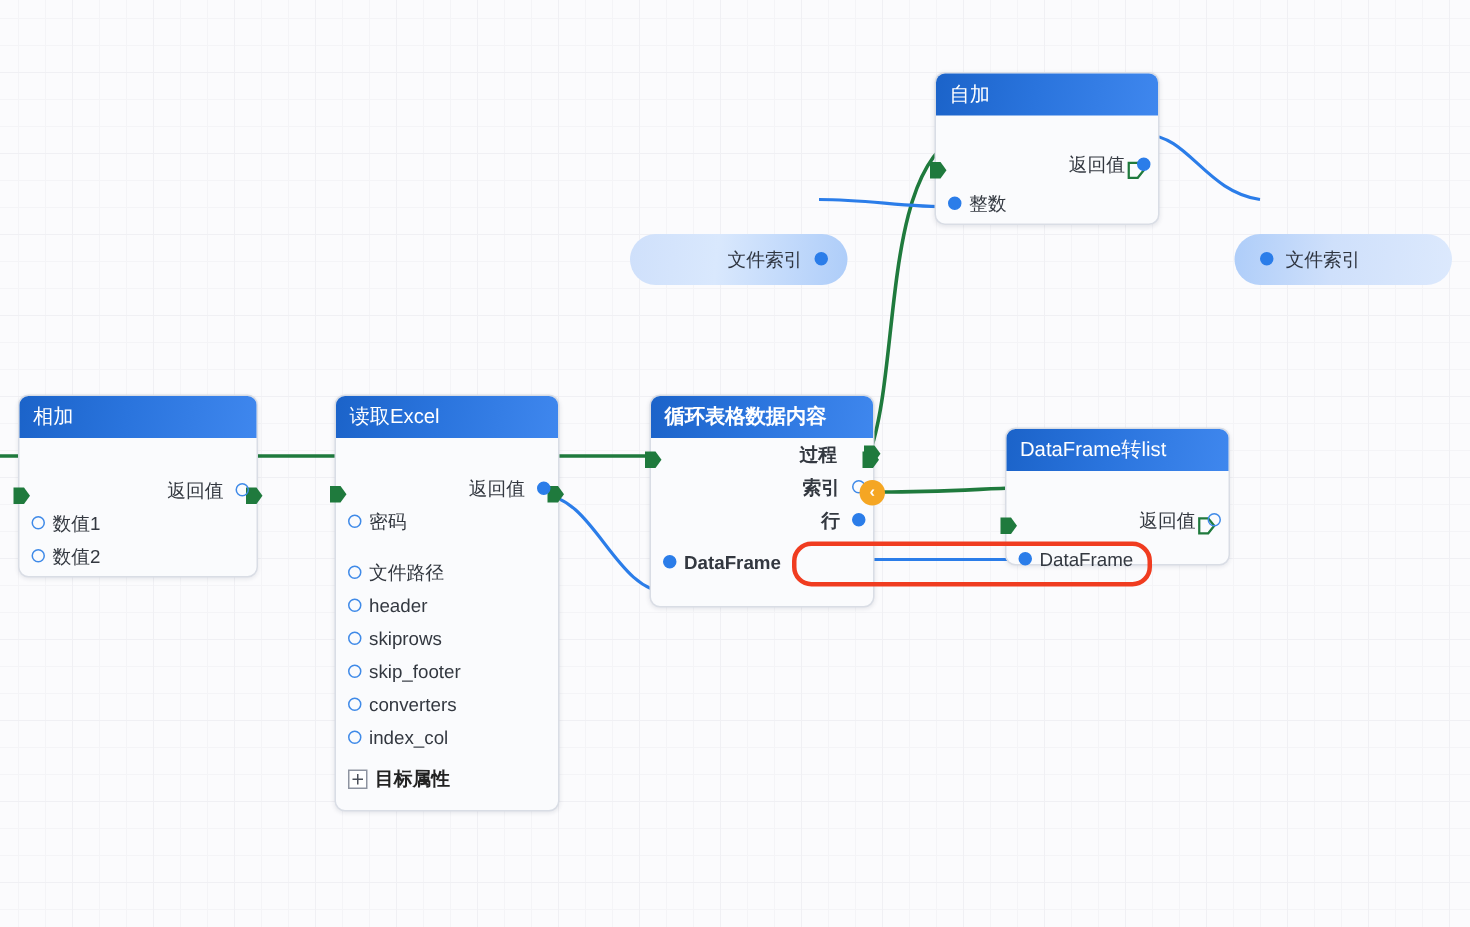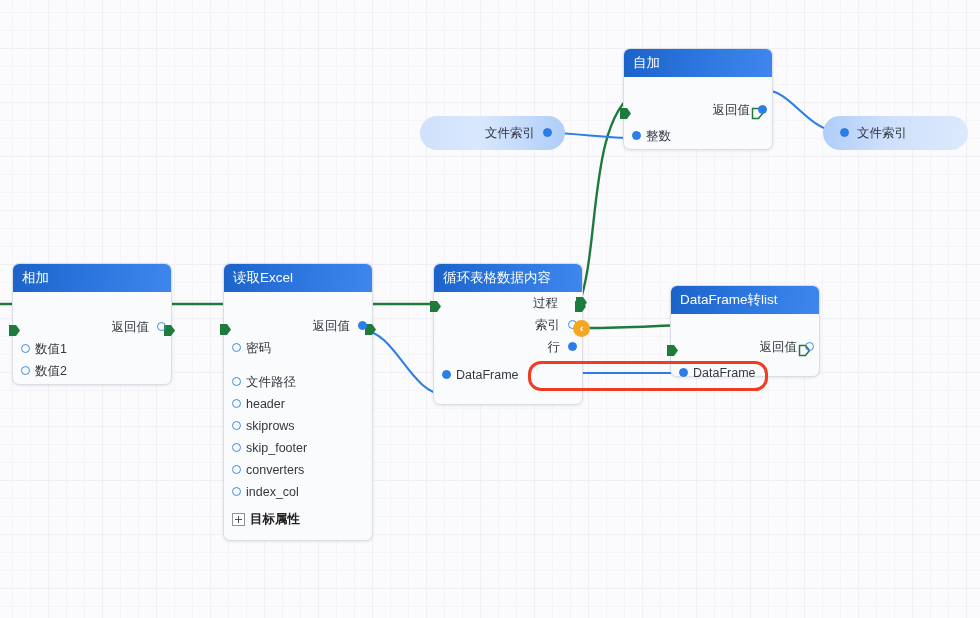--- a/index.html
+++ b/index.html
@@ -69,20 +69,21 @@
   .pin-left{left:-5px;}
   .pin-right{right:-5px;}
 
   
   .pill{
     position:absolute;height:34px;line-height:34px;
     border-radius:17px;
     font-size:12.5px;color:#2f3540;
     box-sizing:border-box;
     white-space:nowrap;
+    margin-top:40px;
   }
   .pill.getter{
     background:linear-gradient(95deg,#cfe0fb 0%,#d9e8fd 40%,#aecdf9 100%);
     text-align:right;padding-right:30px;
   }
   .pill.setter{
     background:linear-gradient(95deg,#aecdf9 0%,#cfe0fb 45%,#dce9fd 100%);
     text-align:left;padding-left:34px;
   }
   .pill .dot{position:absolute;top:12px;}
@@ -219,21 +220,21 @@
         <span>index_col</span>
       </div>
 
       <div class="expander" style="margin-top:4px;">
         <span class="plusbox"></span>
         <span>目标属性</span>
       </div>
     </div>
   </div>
 
-  <div class="node" style="left:433px;top:263px;width:150px;height:142px;">
+  <div class="node" style="left:433px;top:263px;width:150px;height:142px;font-weight:bold;">
     <div class="node-header">循环表格数据内容</div>
     <div class="node-body">
       <div class="pin pin-left" style="top:8px;">
         <span class="exec"><svg width="13" height="13" viewBox="0 0 13 13">
               <path d="M1,1 L8,1 L12,6.5 L8,12 L1,12 Z" fill="#1f7a3d"></path>
             </svg></span>
       </div>
       <div class="pin pin-right" style="top:8px;">
         <span class="exec"><svg width="13" height="13" viewBox="0 0 13 13">
               <path d="M1,1 L8,1 L12,6.5 L8,12 L1,12 Z" fill="#1f7a3d"></path>

